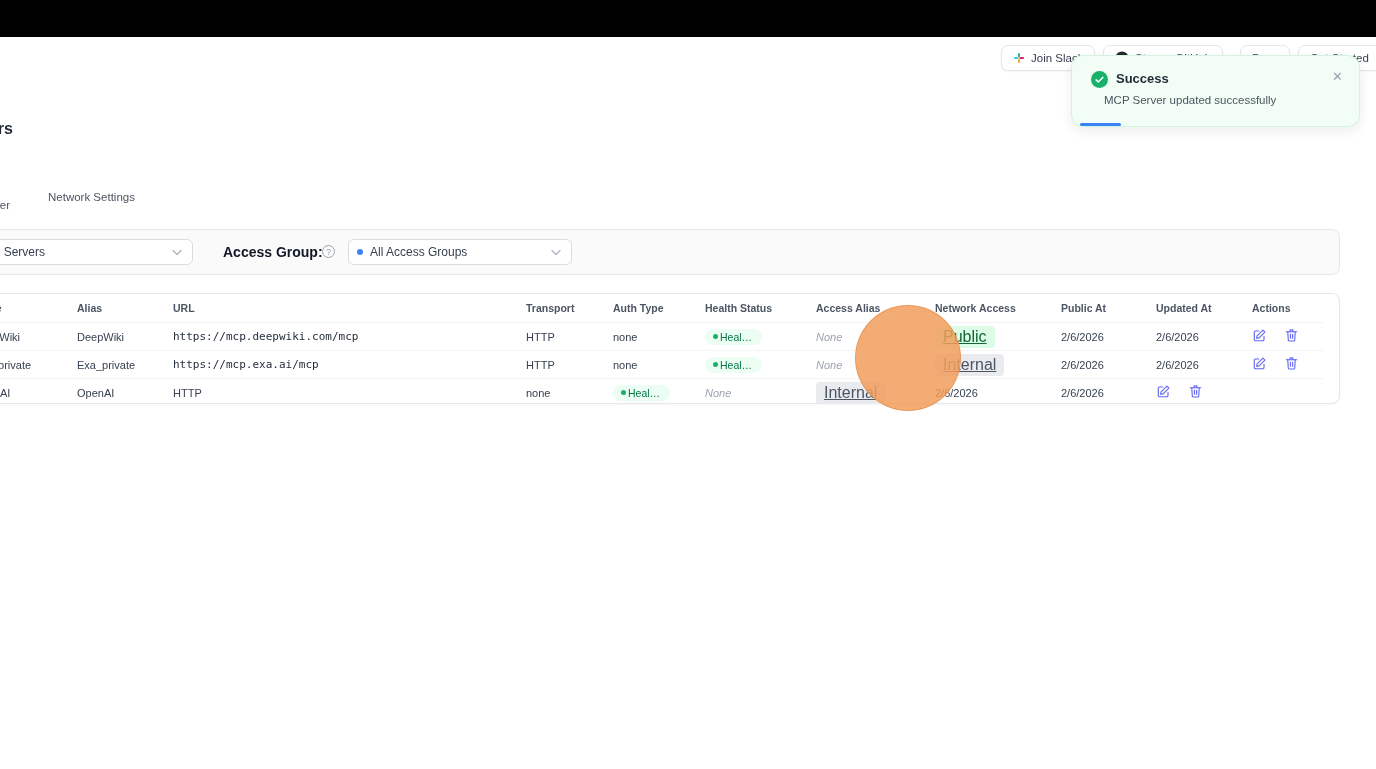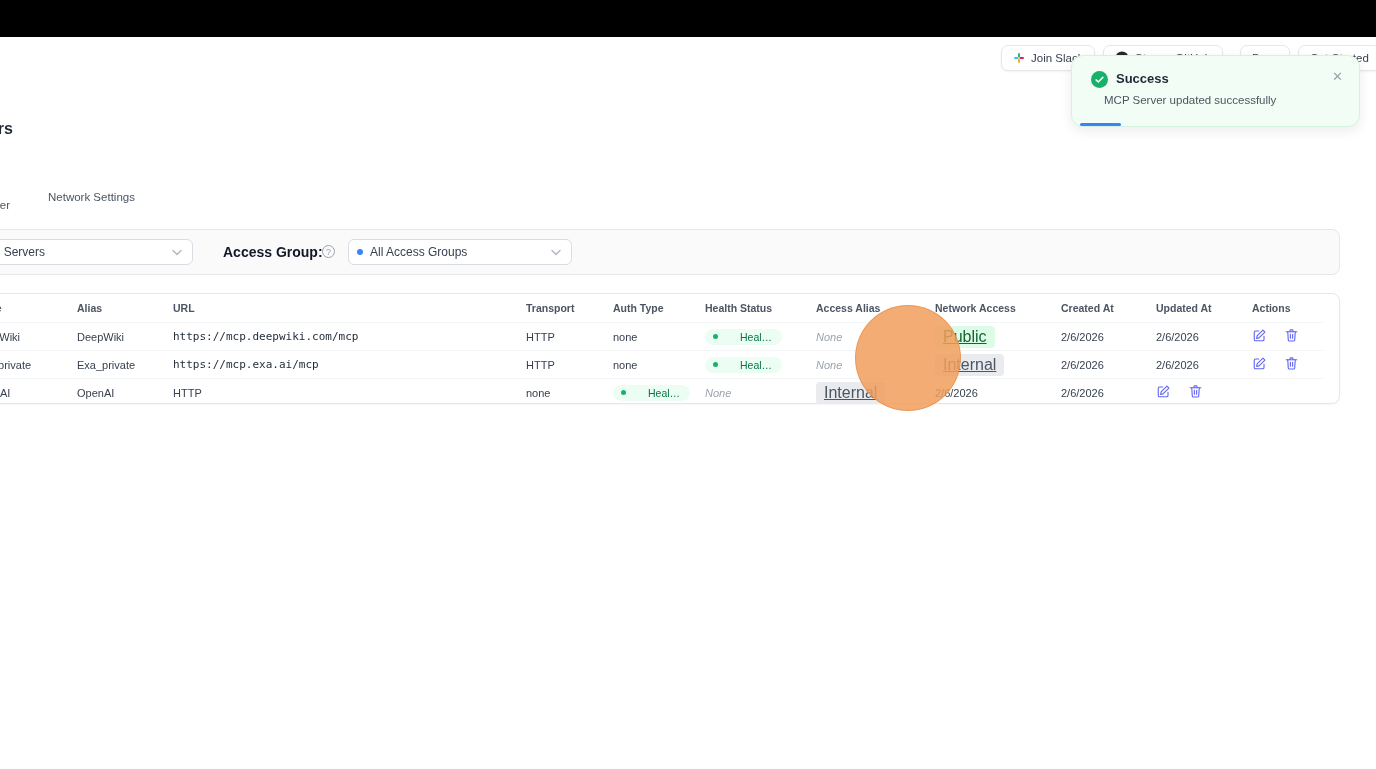--- a/index.html
+++ b/index.html
@@ -70,21 +70,21 @@
   }
   .tgrid { display: grid; grid-template-columns: 104px 96px 353px 87px 92px 111px 119px 126px 95px 96px 73px; align-items: center; }
   .thead { height: 28px; }
   .th { font-size: 10.5px; font-weight: 700; color: #4b5563; white-space: nowrap; overflow: hidden; }
   .trow { height: 27px; border-top: 1px solid #f3f4f6; }
   .td { font-size: 11px; color: #374151; white-space: nowrap; }
   .td.url { font-family: "DejaVu Sans Mono", monospace; font-size: 11px; color: #1f2937; }
   .td.muted-italic { font-style: italic; color: #9ca3af; }
 
   .pill-health {
-    display: inline-flex; align-items: center; gap: 22px;
+    display: inline-flex; align-items: center; gap: 2px;
     background: #ecfdf3; color: #067647; border-radius: 12px;
     padding: 2px 8px; font-size: 10.5px; max-width: 62px;
   }
   .pill-health .dot { width: 5px; height: 5px; border-radius: 50%; background: #17b26a; flex: none; }
   .pill-health .lbl { overflow: hidden; text-overflow: ellipsis; white-space: nowrap; max-width: 34px; }
 
   .badge { display: inline-block; padding: 2px 8px; border-radius: 4px; font-size: 16px; text-decoration: underline; }
   .badge.public { background: #dcfce7; color: #166534; }
   .badge.internal { background: #e9ebef; color: #4b5563; }
 
@@ -177,21 +177,21 @@
 <div class="card">
   <div class="tgrid thead">
     <div class="th">Name</div>
     <div class="th">Alias</div>
     <div class="th">URL</div>
     <div class="th">Transport</div>
     <div class="th">Auth Type</div>
     <div class="th">Health Status</div>
     <div class="th">Access Alias</div>
     <div class="th">Network Access</div>
-    <div class="th">Created At</div>
+    <div class="th">Public At</div>
     <div class="th">Updated At</div>
     <div class="th">Actions</div>
   </div>
 
   <div class="tgrid trow">
     <div class="td">DeepWiki</div>
     <div class="td">DeepWiki</div>
     <div class="td url">https://mcp.deepwiki.com/mcp</div>
     <div class="td">HTTP</div>
     <div class="td">none</div>

